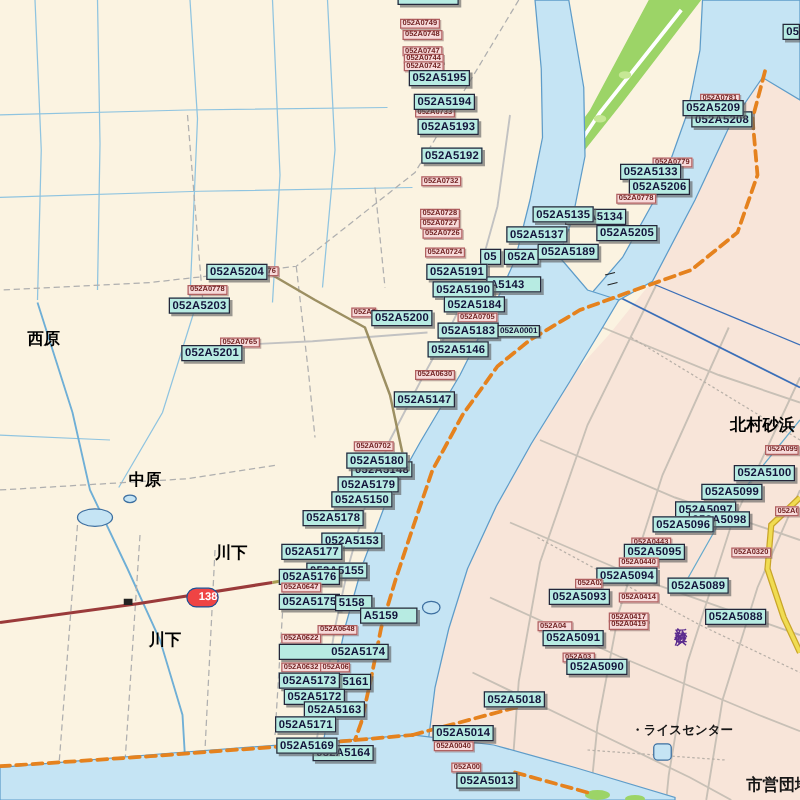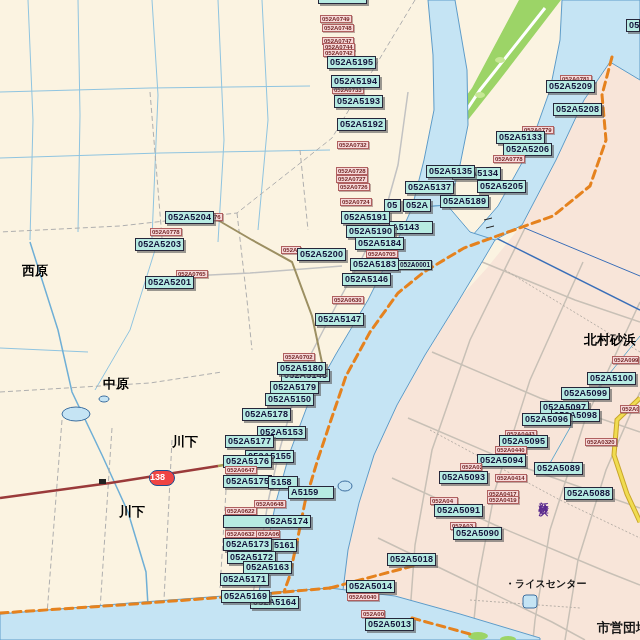--- a/index.html
+++ b/index.html
@@ -19,21 +19,21 @@
         font-weight:bold;font-size:6px;line-height:6px;height:8px;padding:0 1px;
         box-shadow:1px 1px 0 rgba(120,80,80,.45)}
   .clip{overflow:hidden}
   .place{position:absolute;white-space:nowrap}
   .place.purple{color:#000000;font-weight:bold;font-size:13px}
   .place.black{color:#161616;font-weight:bold;font-size:13px}
   .place.small-black{color:#161616;font-size:10px;font-weight:bold}
   .place.vert{writing-mode:vertical-rl;color:#5B2B8E;font-weight:bold;font-size:10px;letter-spacing:2px}
   #shield{position:absolute;left:149px;top:470px;width:24px;height:14px;
           background:#ef4444;border:1px solid #1B4F94;border-radius:8px;
-          color:#fff;font-weight:bold;font-size:9px;line-height:13px;text-align:left}
+          color:#fff;font-weight:bold;font-size:9px;line-height:13px;text-align:right}
   #copyright{position:absolute;left:221px;top:621px;font-size:9px;color:#333;letter-spacing:.2px}
 </style>
 </head>
 <body>
 
 <div id="viewport">
 
   <svg id="geo" width="640" height="640" viewBox="0 0 640 640">
 
     <rect x="0" y="0" width="640" height="640" fill="#FBF3E1"></rect>
@@ -151,34 +151,34 @@
       <div class="lb p" style="left: 332px; top: 86px;">052A0733</div>
       <div class="lb c" style="left: 331px; top: 75px;">052A5194</div>
       <div class="lb c" style="left: 334px; top: 95px;">052A5193</div>
       <div class="lb c" style="left: 337px; top: 118px;">052A5192</div>
       <div class="lb p" style="left: 337px; top: 141px;">052A0732</div>
       <div class="lb p" style="left: 336px; top: 167px;">052A0728</div>
       <div class="lb p" style="left: 336px; top: 175px;">052A0727</div>
       <div class="lb p" style="left: 338px; top: 183px;">052A0726</div>
       <div class="lb p" style="left: 340px; top: 198px;">052A0724</div>
       <div class="lb p" style="left: 560px; top: 75px;">052A0781</div>
-      <div class="lb c" style="left: 553px; top: 103px; text-align: right;">052A5208</div>
+      <div class="lb c" style="left: 553px; top: 89px; text-align: right;">052A5208</div>
       <div class="lb c" style="left: 546px; top: 80px;">052A5209</div>
       <div class="lb c clip" style="left: 626px; top: 19px; width: 14px;">052</div>
       <div class="lb p" style="left: 522px; top: 126px;">052A0779</div>
       <div class="lb c" style="left: 466px; top: 131px; margin-left: 30px;">052A5133</div>
       <div class="lb c" style="left: 452px; top: 143px; margin-top: 24px;">052A5134</div>
       <div class="lb c" style="left: 503px; top: 143px;">052A5206</div>
       <div class="lb p" style="left: 493px; top: 155px;">052A0778</div>
       <div class="lb c" style="left: 426px; top: 165px;">052A5135</div>
       <div class="lb c" style="left: 405px; top: 181px;">052A5137</div>
       <div class="lb c" style="left: 477px; top: 180px;">052A5205</div>
       <div class="lb c clip" style="left: 384px; top: 199px; width: 17px;">05</div>
       <div class="lb c clip" style="left: 403px; top: 199px; width: 28px;">052A</div>
-      <div class="lb c" style="left: 440px; top: 195px;">052A5189</div>
+      <div class="lb c" style="left: 430px; top: 195px;">052A5189</div>
       <div class="lb p" style="left: 191px; top: 213px;">052A0776</div>
       <div class="lb c" style="left: 165px; top: 211px;">052A5204</div>
       <div class="lb p" style="left: 150px; top: 228px;">052A0778</div>
       <div class="lb c" style="left: 135px; top: 238px;">052A5203</div>
       <div class="lb p" style="left: 176px; top: 270px;">052A0765</div>
       <div class="lb c" style="left: 145px; top: 276px;">052A5201</div>
       <div class="lb p clip" style="left: 281px; top: 246px; width: 20px;">052A07</div>
       <div class="lb c" style="left: 297px; top: 248px;">052A5200</div>
       <div class="lb c" style="left: 341px; top: 211px;">052A5191</div>
       <div class="lb c clip" style="left: 389px; top: 221px; width: 44px;">A5143</div>

